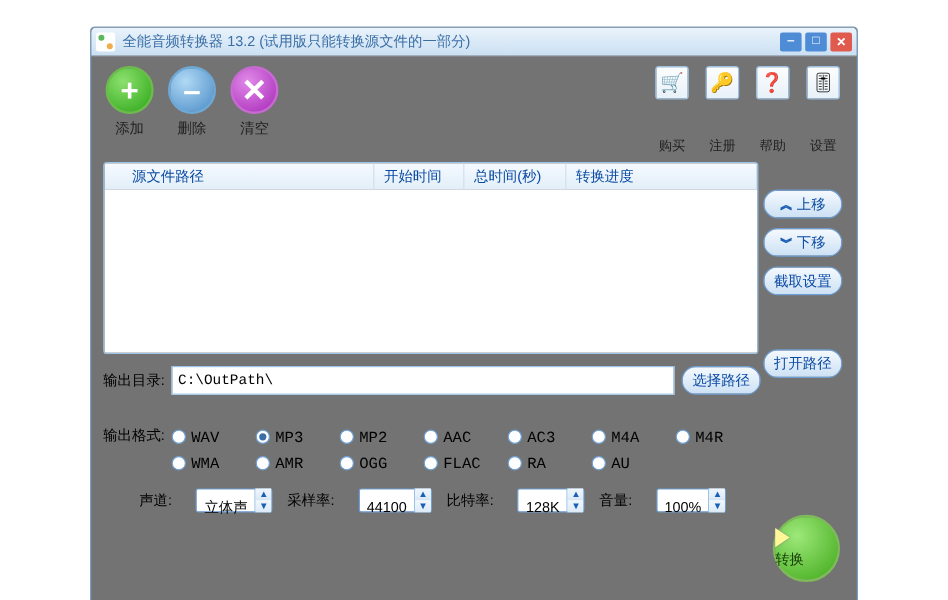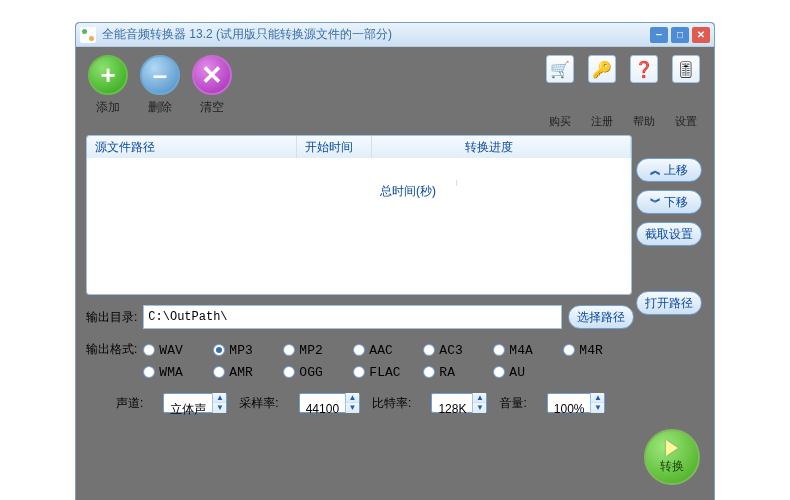--- a/index.html
+++ b/index.html
@@ -30,51 +30,51 @@
 .biglabel { text-align: left; color: #222; }
 
 .smallbtns { display: flex; gap: 6px; }
 .smallbtn { display: flex; flex-direction: column; align-items: center; gap: 3px; width: 36px; cursor: pointer; }
 .smicon { width: 28px; height: 28px; border: 1px solid #9cc2e5; border-radius: 3px; background: linear-gradient(#fdfdfd,#e8f1f9); display: flex; align-items: center; justify-content: center; font-size: 16px; }
 .smlabel { color: #222; font-size: 11px; margin-top: 28px; }
 
 .listarea { border: 1px solid #9cc2e5; height: 160px; border-radius: 3px; margin-bottom: 10px; overflow: hidden; }
 .listhead { display: flex; background: linear-gradient(#f5faff,#e2eef8); height: 22px; font-size: 12px; color: #0a4aa3; }
 .listhead > div { padding: 3px 8px; border-right: 1px solid #d0e0ef; }
-.lh-path { width: 210px; }
+.lh-path { width: 210px; margin-left: 15px; }
 .lh-start { width: 75px; }
 .lh-end { width: 75px; }
-.lh-total { width: 85px; margin-top: 44px; }
+.lh-total { width: 85px; }
 .lh-prog { flex:1; }
 .listbody { height: 136px; background: #fff; }
 
 .sidebtns { position: absolute; right: 12px; top: 135px; display: flex; flex-direction: column; gap: 8px; }
 .ovalbtn { height: 24px; min-width: 56px; border: 1px solid #6f9ed2; border-radius: 12px; background: linear-gradient(#f4f9fe,#cde1f4); display: flex; align-items: center; justify-content: center; gap: 3px; color: #0a4aa3; cursor: pointer; font-size: 12px; padding: 0 8px; }
 .ovalbtn .chev { color: #1a5fb4; font-weight: bold; font-size: 11px; }
 
-.outrow { display: flex; align-items: center; gap: 6px; margin-bottom: 10px; }
+.outrow { display: flex; align-items: center; gap: 6px; margin-bottom: 24px; }
 .outrow .lbl { color: #000; }
 .pathinput { flex: 1; height: 20px; border: 1px solid #9cc2e5; background: #fff; padding: 11px 4px; font-family: "Courier New", monospace; font-size: 12px; }
 
 .formats { display: flex; align-items: flex-start; gap: 6px; margin-bottom: 10px; }
 .formats .lbl { padding-top: 2px; }
 .radiogrid { display: flex; flex-wrap: wrap; gap: 0; width: 500px; }
 .radioitem { display: flex; align-items: center; width: 70px; height: 22px; gap: 4px; font-family: "Courier New", monospace; font-size: 13px; cursor: pointer; }
 .radio { width: 12px; height: 12px; border: 1px solid #6f9ed2; border-radius: 50%; display: inline-flex; align-items: center; justify-content: center; background: #fff; }
 .radio.checked::after { content:""; width: 6px; height: 6px; background: #3a6ea5; border-radius: 50%; }
 
 .bottomrow { display: flex; align-items: center; gap: 12px; margin-top: 4px; padding-left: 30px; }
 .spinwrap { display: flex; align-items: center; gap: 20px; }
 .spinbox { height: 20px; border: 1px solid #6f9ed2; border-radius: 2px; background: #fff; display: flex; align-items: center; }
 .spinval { padding: 3px 6px; font-size: 12px; min-width: 40px; text-align: center; margin-top: 12px; }
 .spinctl { width: 14px; display: flex; flex-direction: column; border-left: 1px solid #9cc2e5; }
 .spinarrow { height: 10px; font-size: 8px; color: #1a5fb4; text-align: center; line-height: 10px; cursor: pointer; background: linear-gradient(#f0f7fd,#dceaf6); }
 .spinarrow:first-child { border-bottom: 1px solid #cde1f4; }
 
-.convertbtn { position: absolute; right: 14px; bottom: 36px; width: 56px; height: 56px; border-radius: 50%; border: 2px solid #7fba5a; background: radial-gradient(circle at 35% 30%, #9de87a, #3fa818); display: flex; flex-direction: column; align-items: center; justify-content: center; cursor: pointer; }
+.convertbtn { position: absolute; right: 14px; bottom: 36px; width: 56px; height: 56px; border-radius: 50%; border: 2px solid #7fba5a; background: radial-gradient(circle at 35% 30%, #9de87a, #3fa818); display: flex; flex-direction: column; justify-content: center; cursor: pointer; }
 .convertbtn .tri { width: 0; height: 0; border-left: 12px solid #fff899; border-top: 8px solid transparent; border-bottom: 8px solid transparent; filter: drop-shadow(0 0 1px #888); }
 .convertbtn .ctxt { color: #163c09; font-size: 12px; margin-top: 2px; }
 
 .openpath { position: absolute; right: 12px; top: 268px; justify-content: flex-end; }
 </style>
 </head>
 <body>
 
 <div class="window">
   <div class="titlebar">

